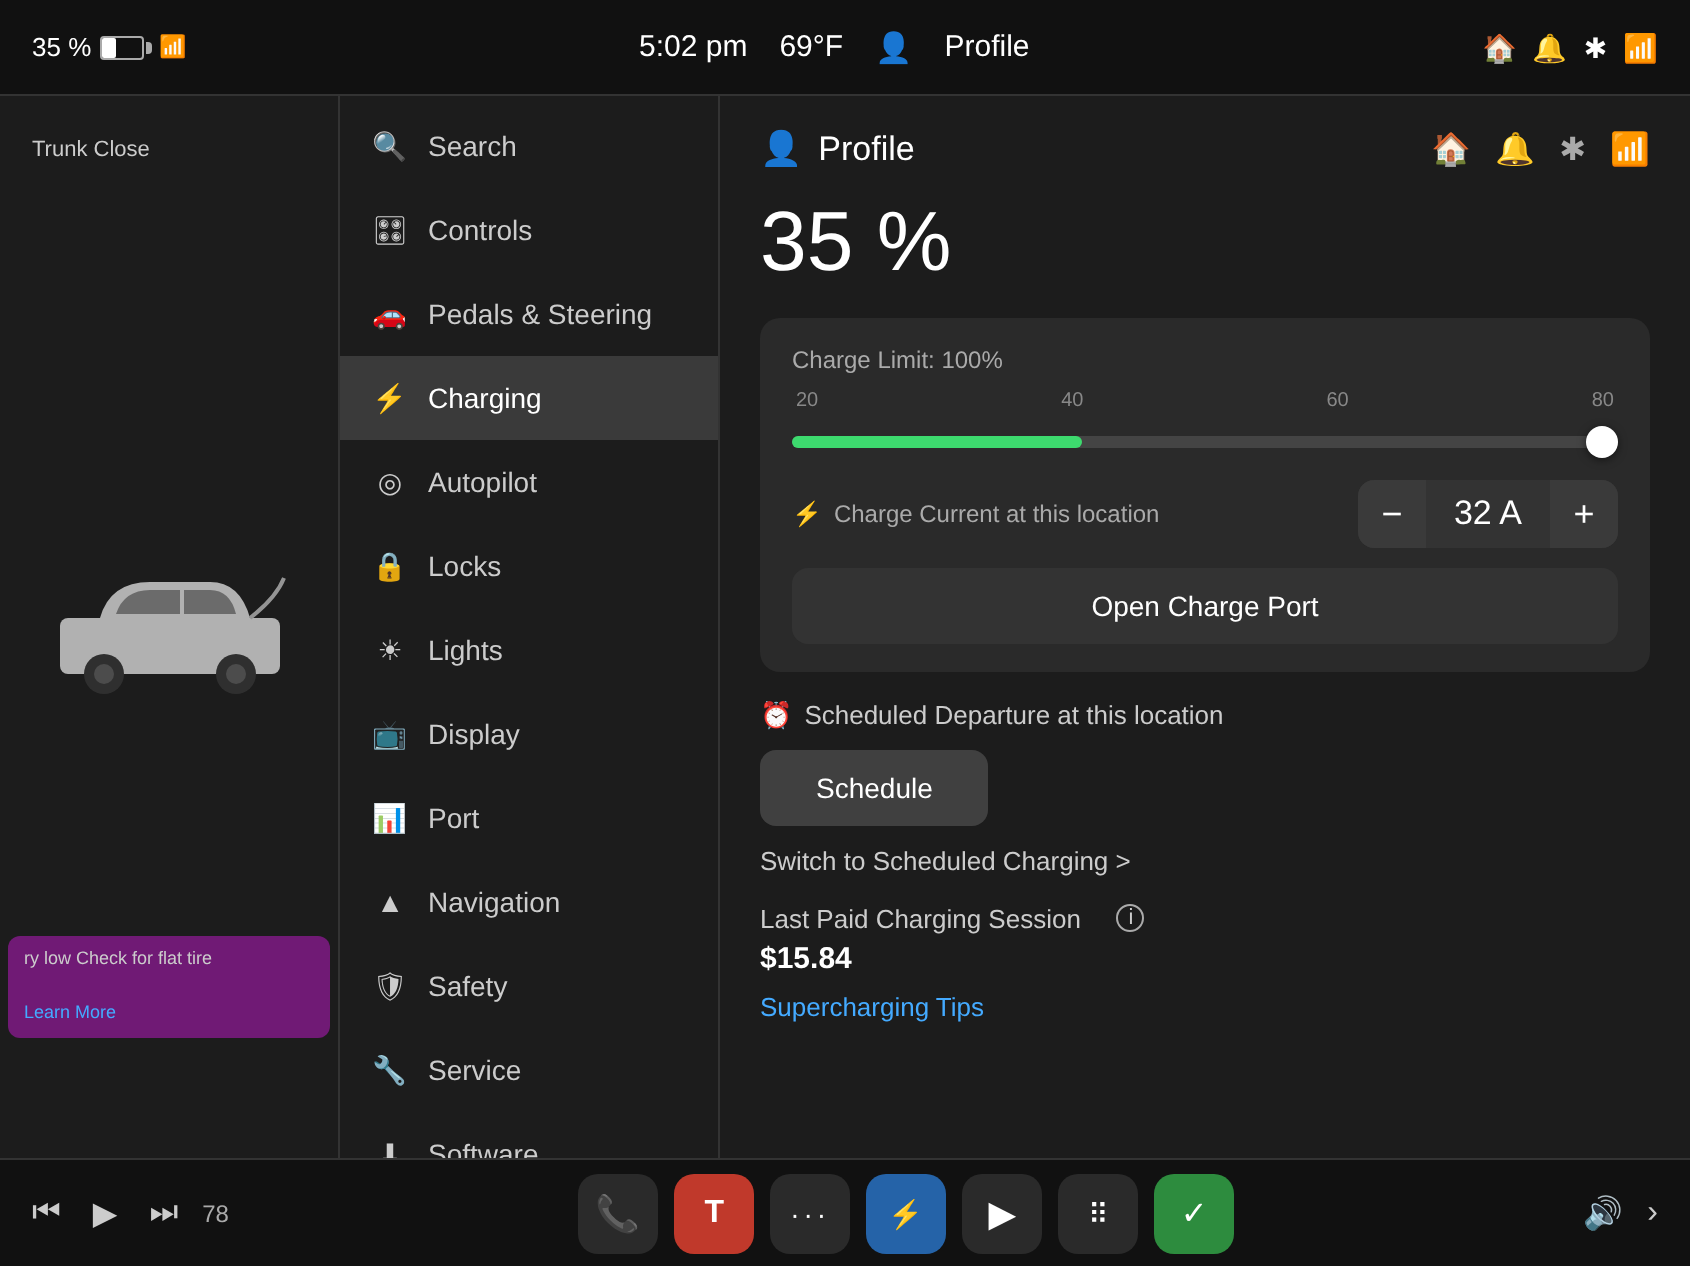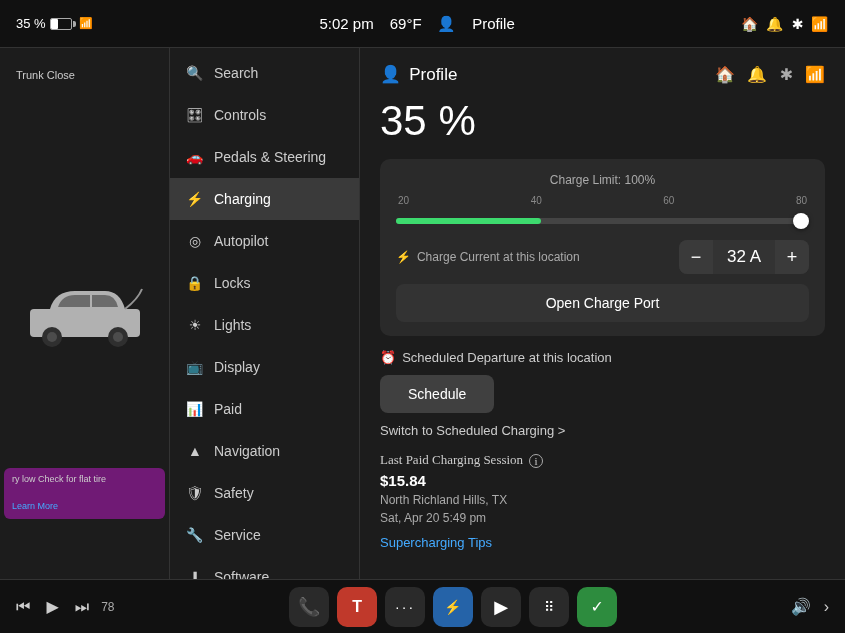--- a/index.html
+++ b/index.html
@@ -199,21 +199,20 @@
     .charge-card {
       background: #2a2a2a;
       border-radius: 10px;
       padding: 14px 16px;
       margin-bottom: 14px;
     }
     .charge-limit-label {
       font-size: 12px;
       color: #aaa;
       margin-bottom: 8px;
-      text-align: center;
     }
     .charge-slider-track {
       position: relative;
       height: 6px;
       background: #444;
       border-radius: 3px;
       margin-bottom: 4px;
     }
     .charge-slider-fill {
       position: absolute;
@@ -321,23 +320,22 @@
       margin-bottom: 14px;
       cursor: pointer;
     }
 
     
     .session-title {
       font-size: 13px;
       color: #ccc;
       margin-bottom: 4px;
       display: flex;
-      align-items: flex-end;
-      gap: 6px;
-      font-family: Liberation Serif, serif;
+      align-items: flex-start;
+      gap: 18px;
     }
     .session-amount {
       font-size: 15px;
       font-weight: 600;
       color: #fff;
       margin-bottom: 2px;
     }
     .session-location {
       font-size: 12px;
       color: #aaa;
@@ -490,21 +488,21 @@
     <div class="sidebar-item">
       <span class="sidebar-icon">☀</span>
       <span>Lights</span>
     </div>
     <div class="sidebar-item">
       <span class="sidebar-icon">📺</span>
       <span>Display</span>
     </div>
     <div class="sidebar-item">
       <span class="sidebar-icon">📊</span>
-      <span>Paid</span>
+      <span>Port</span>
     </div>
     <div class="sidebar-item">
       <span class="sidebar-icon">▲</span>
       <span>Navigation</span>
     </div>
     <div class="sidebar-item">
       <span class="sidebar-icon">🛡</span>
       <span>Safety</span>
     </div>
     <div class="sidebar-item">
@@ -569,24 +567,20 @@
     <div>
       <button class="schedule-btn">Schedule</button>
     </div>
     <div class="switch-link">Switch to Scheduled Charging &gt;</div>
 
     <div class="session-title">
       <span>Last Paid Charging Session</span>
       <span style="font-size:11px;border:1px solid #aaa;border-radius:50%;width:14px;height:14px;display:inline-flex;align-items:center;justify-content:center;">i</span>
     </div>
     <div class="session-amount">$15.84</div>
-    <div class="session-location">
-      <span>North Richland Hills, TX</span><br>
-      <span>Sat, Apr 20 5:49 pm</span>
-    </div>
     <div class="supercharging-tips">Supercharging Tips</div>
 
   </div>
 </div>
 
 <div class="taskbar">
   <div class="taskbar-left">
     <div class="media-controls">
       <span style="cursor:pointer;font-size:16px;color:#ccc;">⏮</span>
       <span style="cursor:pointer;font-size:16px;color:#ccc;">▶</span>

